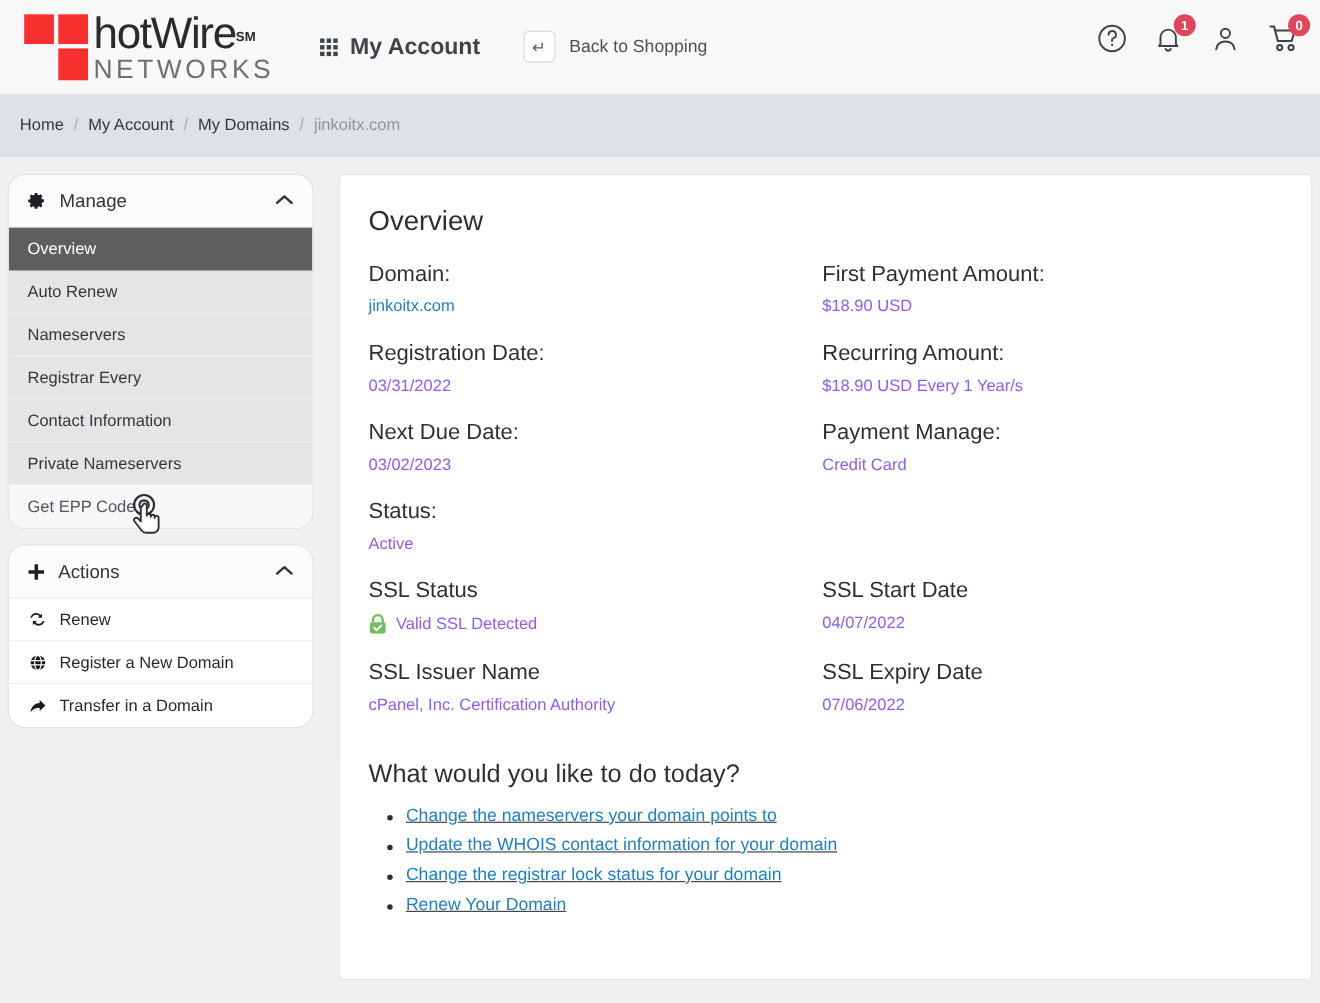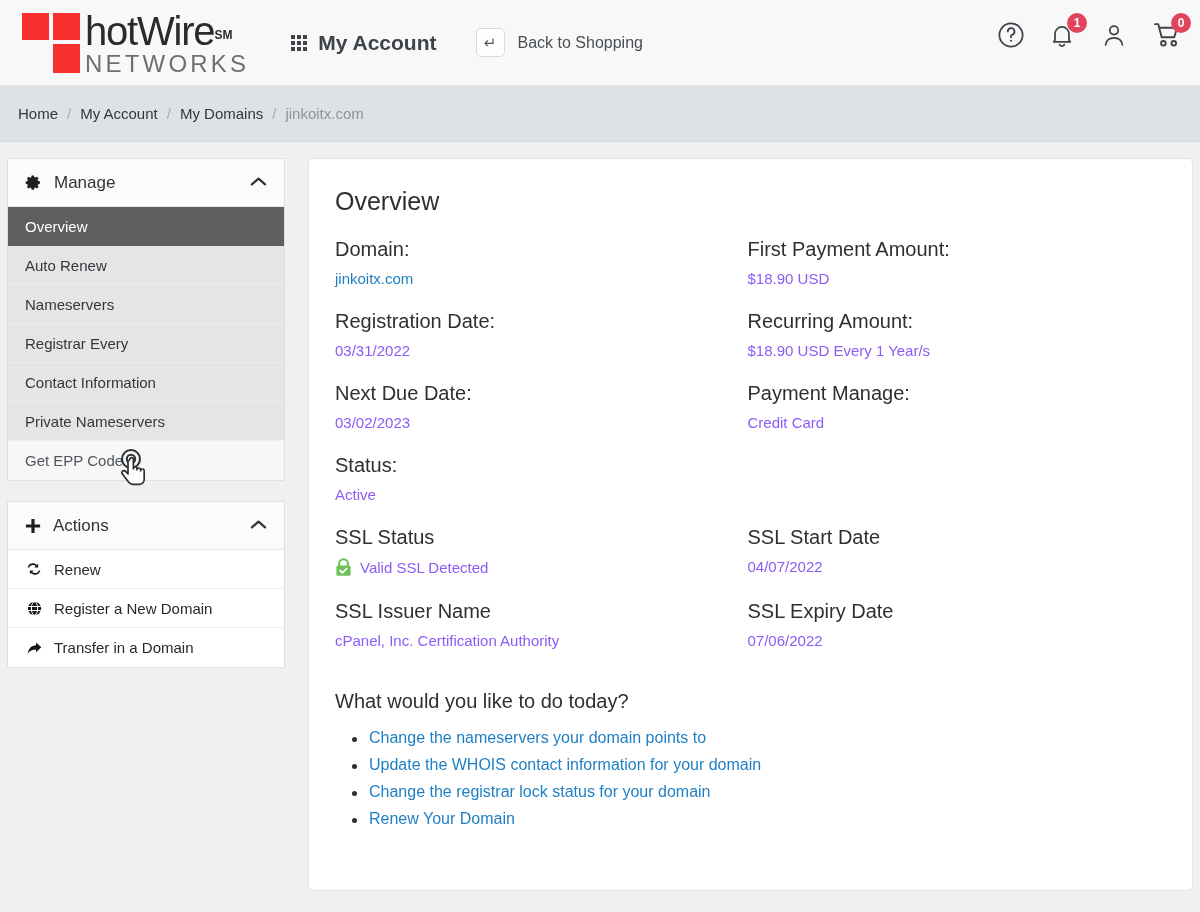--- a/index.html
+++ b/index.html
@@ -120,23 +120,23 @@
   .crumb-sep { color: #a7adb4; margin: 0 9px; }
 
   
   .page { display: flex; padding: 16px 7px 0 7px; gap: 23px; }
 
   
   .sidebar { width: 278px; flex: 0 0 278px; }
   .card {
     background: #fff;
     border: 1px solid #e1e1e1;
-    border-radius: 0;
+    border-radius: 16px;
     overflow: hidden;
-    margin-bottom: 20px;
+    margin-bottom: 14px;
   }
   .card-head {
     height: 48px;
     background: #fbfbfb;
     border-bottom: 1px solid #e8e8e8;
     display: flex; align-items: center;
     padding: 0 17px;
     font-size: 17px; color: #2f3438;
   }
   .card-head .ch-icon { margin-right: 12px; display: flex; align-items: center; }
@@ -197,24 +197,24 @@
     margin-bottom: 9px;
   }
   .f-value { font-size: 15px; color: #8b5cf6; margin-bottom: 23px; }
   .f-value.blue { color: #1f7fc4; cursor: pointer; }
   .f-value.ssl { display: flex; align-items: center; gap: 8px; }
   .spacer-cell { }
 
   .lock-ico { width: 17px; height: 19px; flex: 0 0 17px; }
 
   .h-today {
-    font-size: 20px; color: #2c3034;
+    font-size: 23px; color: #2c3034;
     margin-top: 18px; margin-bottom: 16px;
   }
-  .link-list { list-style: none; padding-left: 34px; }
+  .link-list { list-style: none; padding-left: 34px; text-decoration: underline; }
   .link-list li {
     position: relative;
     font-size: 16px; color: #1f7fc4;
     margin-bottom: 9px;
     cursor: pointer;
   }
   .link-list li::before {
     content: "";
     position: absolute;
     left: -17px; top: 8px;

